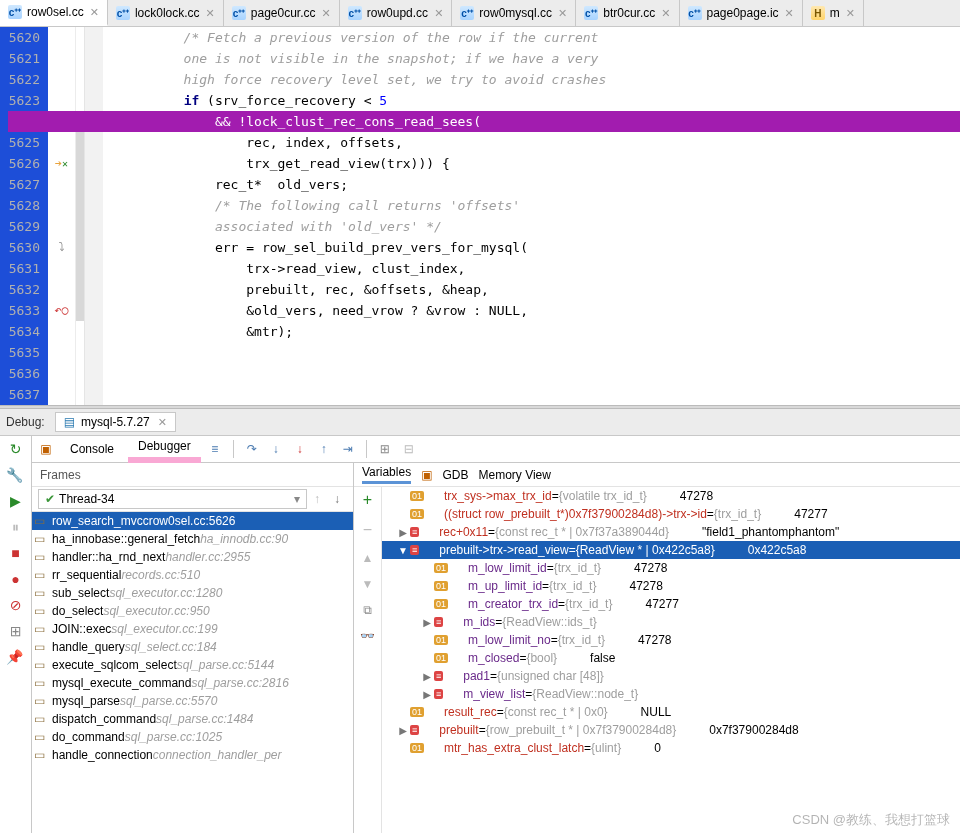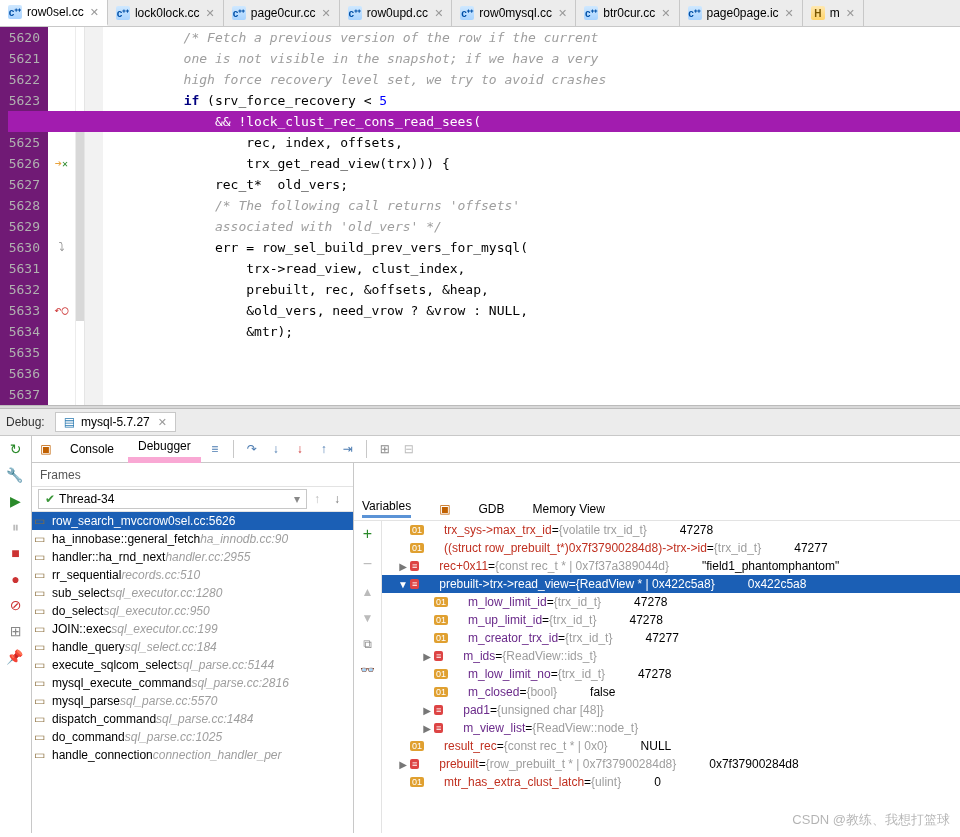--- a/index.html
+++ b/index.html
@@ -9,21 +9,21 @@
 .tab-bar { display:flex; background:#ececec; border-bottom:1px solid #c8c8c8; height:27px; align-items:stretch; overflow:hidden; }
 .tab { display:flex; align-items:center; padding:0 8px; border-right:1px solid #c8c8c8; background:#ececec; white-space:nowrap; cursor:pointer; }
 .tab.active { background:#fff; border-bottom:2px solid #fff; }
 .tab .ic { width:14px; height:14px; margin-right:5px; display:flex; align-items:center; justify-content:center; font-size:10px; font-weight:bold; border-radius:2px; }
 .cpp-ic { background:linear-gradient(#cfe8ff,#a8d3ff); color:#0050a8; }
 .h-ic   { background:linear-gradient(#ffe8b0,#ffd46a); color:#7a5700; }
 .tab .close { margin-left:6px; color:#999; font-size:11px; }
 
 
 .editor-wrap { display:flex; height:378px; background:#fff; font-family:Menlo,Consolas,monospace; font-size:13px; line-height:21px; }
-.gutter { width:48px; text-align:right; color:#b0b0b0; background:#701a75; padding-right:8px; user-select:none; }
+.gutter { width:48px; text-align:right; color:#b0b0b0; background:#1d4ed8; padding-right:8px; user-select:none; }
 .marker-col { width:28px; background:#fff; border-right:1px solid #ececec; }
 .marker { height:21px; display:flex; align-items:center; justify-content:center; font-size:12px; }
 .fold-col { width:18px; background:#f2f2f2; }
 .vbar-col { width:9px; background:#fff; border-right:1px solid #e5e5e5; }
 .vbar-seg { width:100%; background:#d8d8d8; }
 .code { flex:1; padding-left:18px; position:relative; }
 .code-line { white-space:pre; }
 .execline { background:#a21caf; color:#fff; margin-left:-113px; padding-left:113px; }
 .comment { color:#9e9e9e; font-style:italic; }
 .kw { color:#000080; font-weight:bold; }
@@ -57,21 +57,21 @@
 .frame-list { flex:1; overflow:hidden; }
 .frame { display:flex; align-items:center; padding:2px 6px 2px 2px; white-space:nowrap; overflow:hidden; text-overflow:ellipsis; }
 .frame.selected { background:#1b5fb5; color:#fff; }
 .frame .fic { width:16px; margin-right:2px; color:#8a6d3b; }
 .frame .fn { color:#000; }
 .frame.selected .fn,.frame.selected .dim { color:#fff; font-style:normal; }
 .frame .dim { color:#9e9e9e; font-style:italic; }
 
 .vars-col { flex:1; display:flex; flex-direction:column; }
 .mid-rail { width:28px; border-right:1px solid #e3e3e3; display:flex; flex-direction:column; align-items:center; padding-top:4px; gap:12px; }
-.vars-head { height:24px; display:flex; align-items:center; padding:0 8px; gap:28px; border-bottom:1px solid #e3e3e3;margin-top:34px; }
+.vars-head { height:24px; display:flex; align-items:center; padding:0 8px; gap:10px; border-bottom:1px solid #e3e3e3; }
 .vars-head .vtab { cursor:pointer; }
 .vars-head .vtab.active { border-bottom:3px solid #5b93d6; padding-bottom:2px; }
 .vars-body { flex:1; display:flex; overflow:hidden; }
 .tree { flex:1; overflow:hidden; font-size:12px; }
 .node { display:flex; align-items:center; padding:2px 4px; white-space:nowrap; }
 .node.selected { background:#1b5fb5; color:#fff; }
 .arrow { width:14px; text-align:center; color:#777; font-size:10px; cursor:pointer; }
 .badge { font-size:9px; padding:0 2px; margin-right:20px; border-radius:2px; background:#f4a940; color:#fff; }
 .badge.b-red { background:#d44; }
 .badge.b-ylw { background:#e0a030; }

